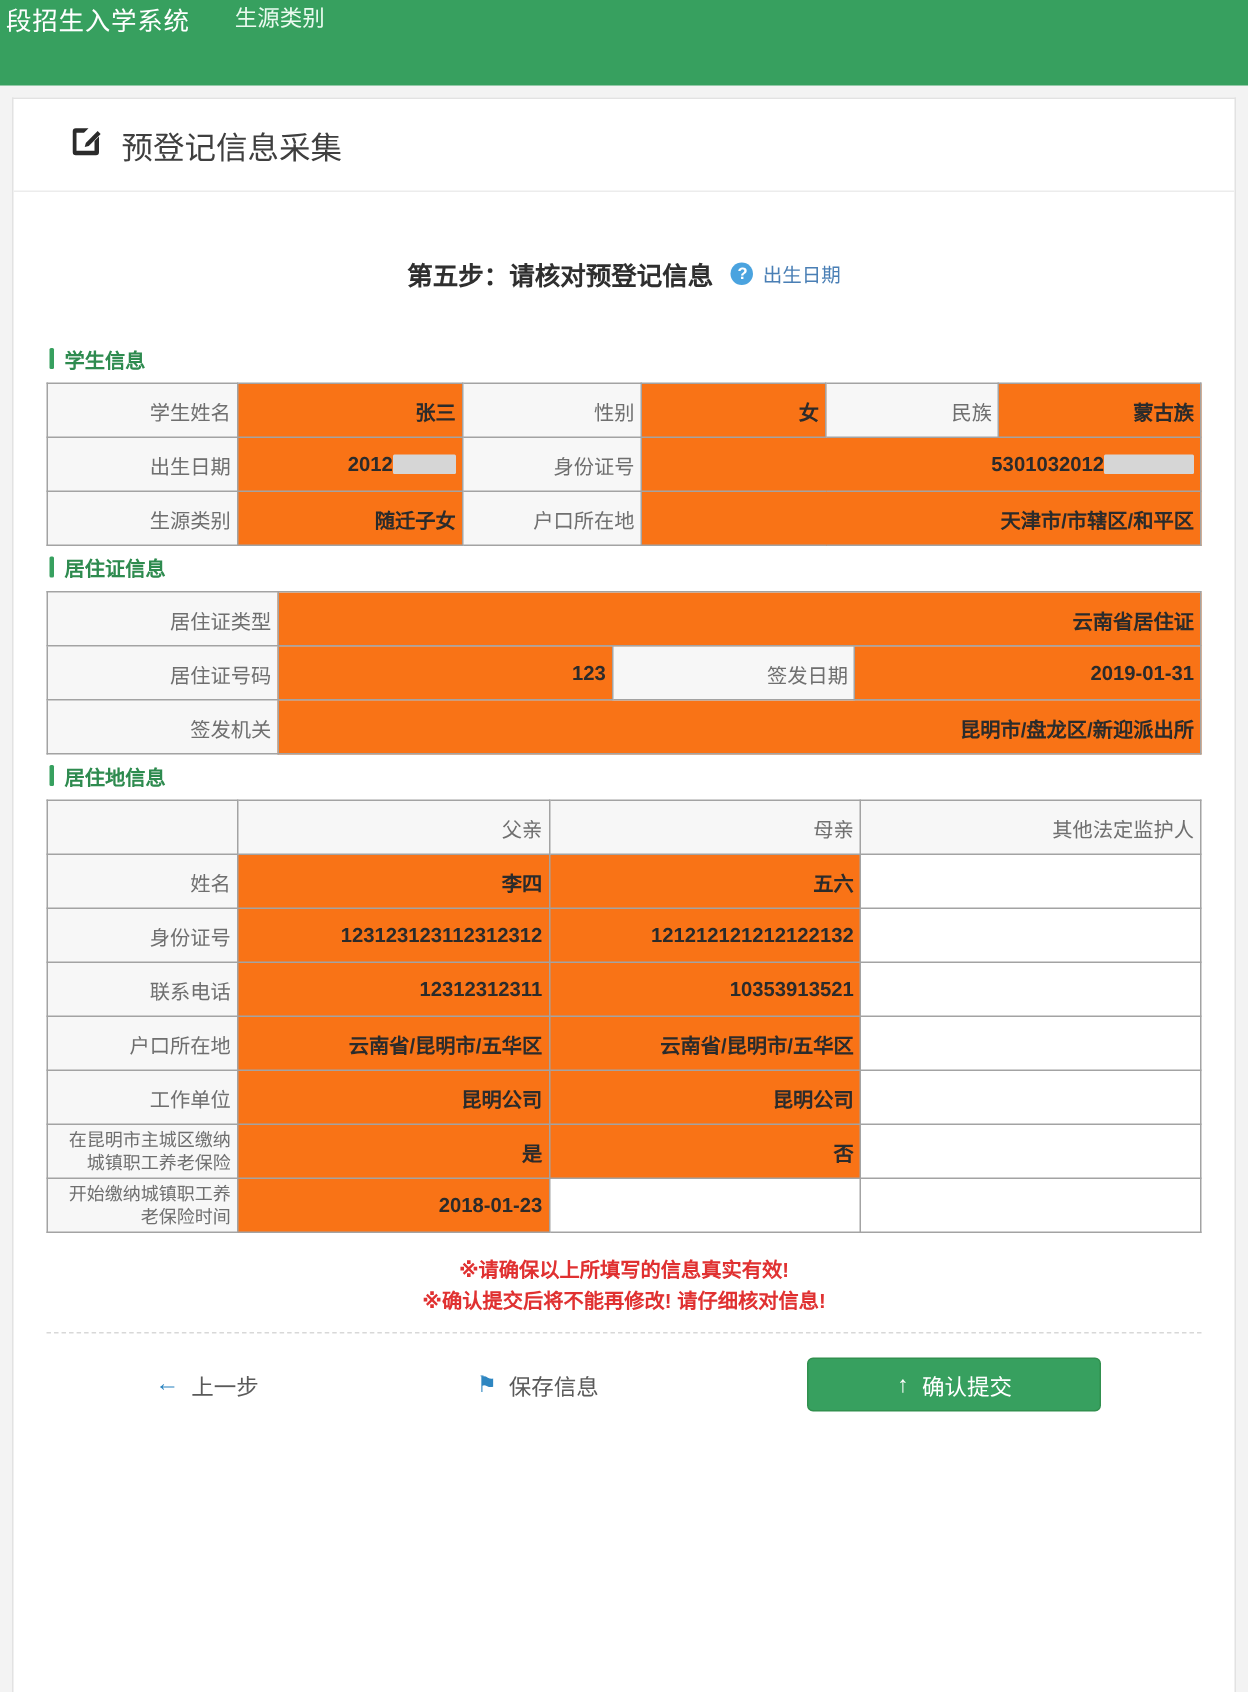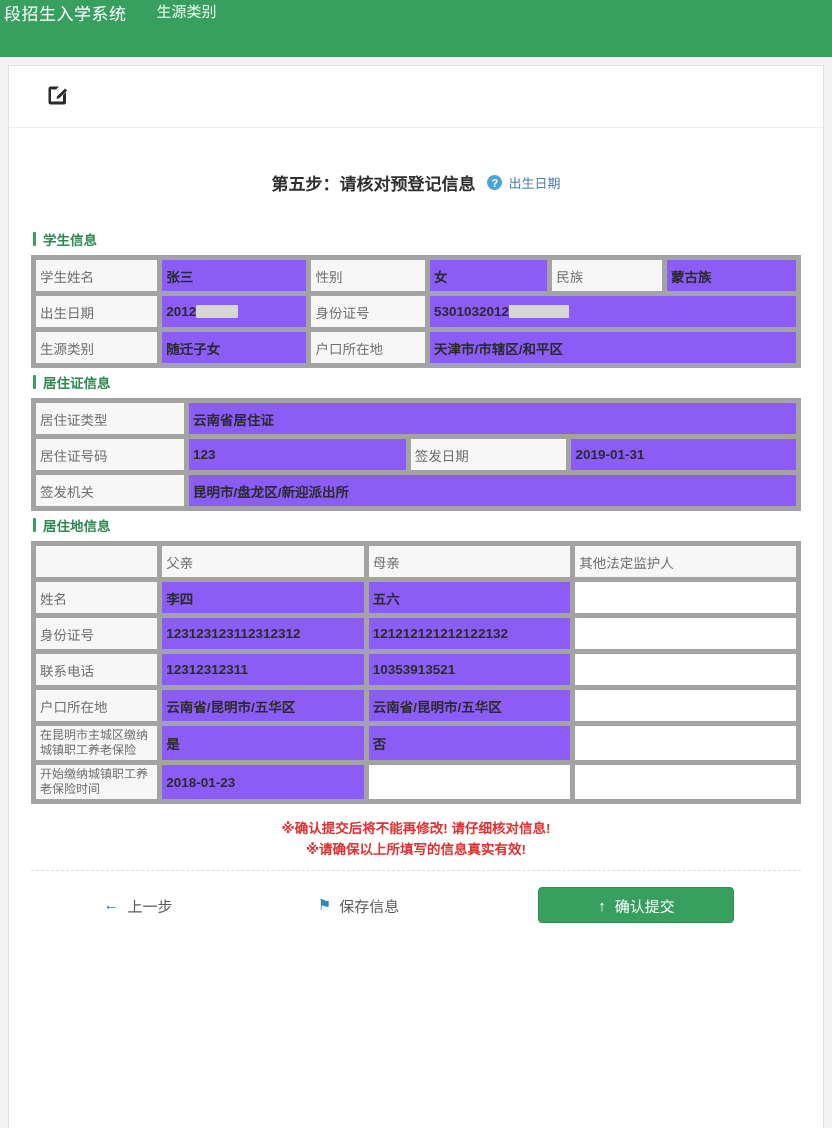--- a/index.html
+++ b/index.html
@@ -101,34 +101,34 @@
   }
   .section { margin-bottom: 4px; }
 
   
   table.grid {
     width: 100%;
     border-collapse: collapse;
     table-layout: fixed;
   }
   table.grid td {
-    border: 5px solid #a3a3a3;
+    border: 1px solid #a3a3a3;
     height: 36px;
     font-size: 13.5px;
-    text-align: left;
+    text-align: right;
     padding: 2px 4px;
     vertical-align: middle;
   }
   td.lbl {
     background: #f7f7f7;
     color: #6f6f6f;
     font-weight: normal;
   }
   td.val {
-    background: #8b5cf6;
+    background: #f97316;
     color: #2b2b2b;
     font-weight: bold;
   }
   td.hdr {
     background: #f7f7f7;
     color: #6f6f6f;
   }
   td.empty { background: #ffffff; }
   td.lbl.small { font-size: 12px; line-height: 15px; }
 
@@ -201,20 +201,21 @@
 
 <div class="page">
 
   <div class="card-header">
     <span class="edit-icon">
       <svg width="24" height="24" viewBox="0 0 24 24" fill="none">
         <path d="M3.5 5.5 a2 2 0 0 1 2-2 h8.5 l-3 3 H6 v12 h12 v-6.5 l3-3 V19.5 a2 2 0 0 1-2 2 h-13.5 a2 2 0 0 1-2-2 z" fill="#2b2b2b"></path>
         <path d="M12.2 13.3 l7.9-7.9 2.0 2.0 -7.9 7.9 -2.7 0.7 z" fill="#2b2b2b"></path>
       </svg>
     </span>
+    <div class="card-title">预登记信息采集</div>
   </div>
 
   <div class="card-body">
 
     <div class="step-title">
       <span>第五步：请核对预登记信息</span>
       <span class="help-badge">?</span>
       <a href="#" class="help-link">出生日期</a>
     </div>
 
@@ -323,38 +324,44 @@
             <td class="val">10353913521</td>
             <td class="empty"></td>
           </tr>
           <tr>
             <td class="lbl">户口所在地</td>
             <td class="val">云南省/昆明市/五华区</td>
             <td class="val">云南省/昆明市/五华区</td>
             <td class="empty"></td>
           </tr>
           <tr>
+            <td class="lbl">工作单位</td>
+            <td class="val">昆明公司</td>
+            <td class="val">昆明公司</td>
+            <td class="empty"></td>
+          </tr>
+          <tr>
             <td class="lbl small">在昆明市主城区缴纳城镇职工养老保险</td>
             <td class="val">是</td>
             <td class="val">否</td>
             <td class="empty"></td>
           </tr>
           <tr>
             <td class="lbl small">开始缴纳城镇职工养老保险时间</td>
             <td class="val">2018-01-23</td>
             <td class="empty"></td>
             <td class="empty"></td>
           </tr>
         </tbody>
       </table>
     </div>
 
     <div class="warnings">
+      <div>※请确保以上所填写的信息真实有效!</div>
       <div>※确认提交后将不能再修改! 请仔细核对信息!</div>
-      <div>※请确保以上所填写的信息真实有效!</div>
     </div>
 
     <div class="footer">
       <button class="btn-plain">
         <span class="ico-arrow">←</span>
         <span>上一步</span>
       </button>
       <button class="btn-plain">
         <span class="ico-save">⚑</span>
         <span>保存信息</span>

